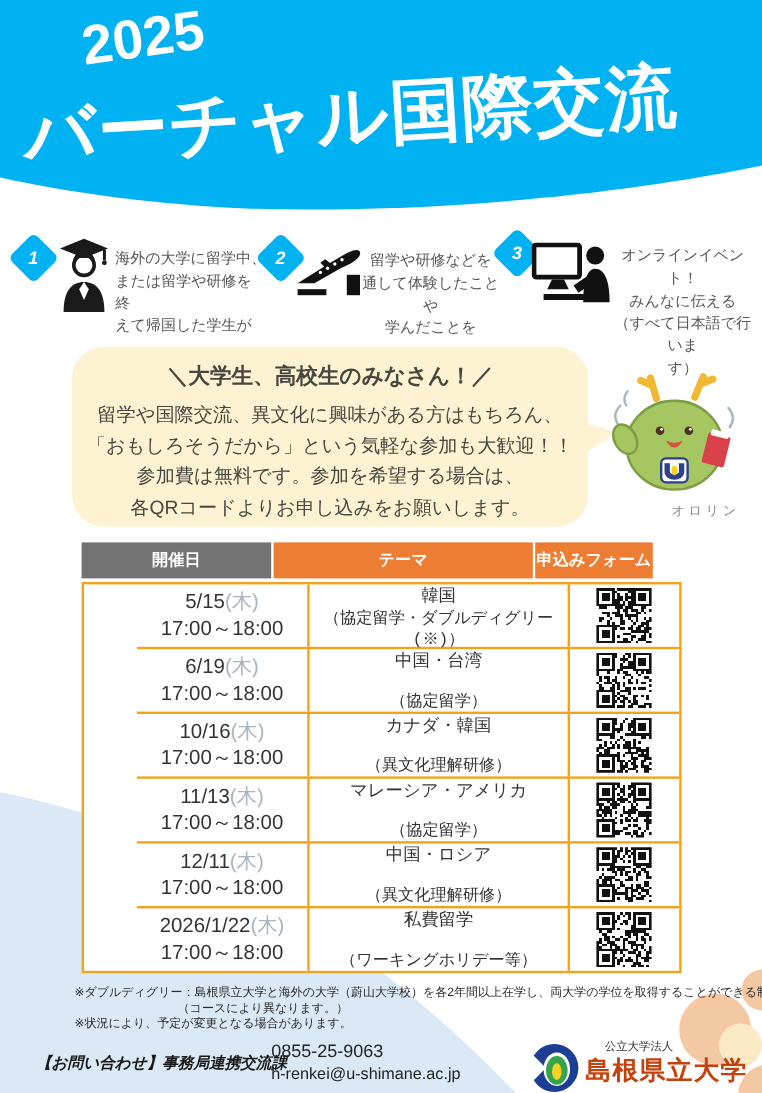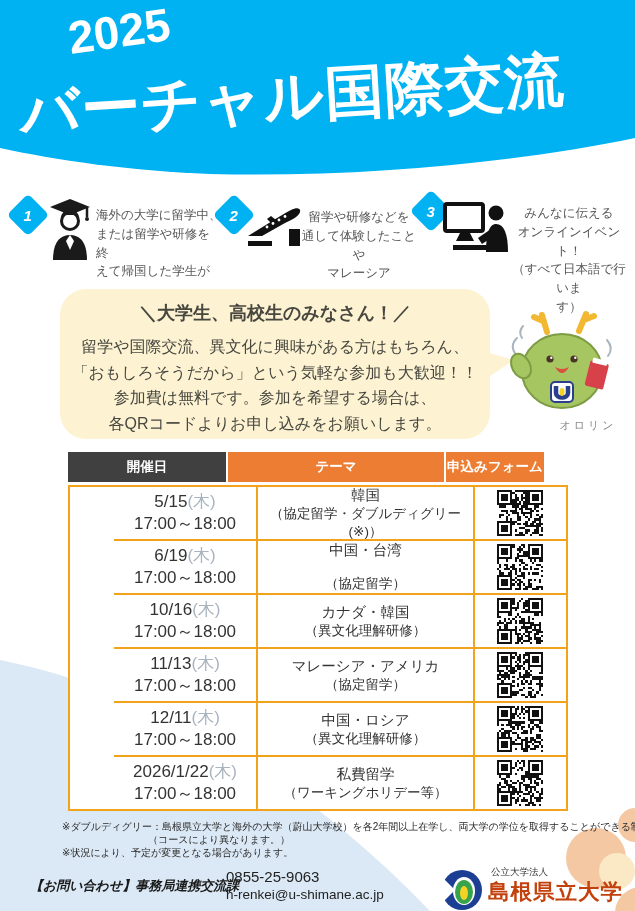--- a/index.html
+++ b/index.html
@@ -34,36 +34,36 @@
   
   .tbl{left:68px;top:452px;width:500px;z-index:3;}
   .thead{display:flex;height:30px;}
   .hc{color:#fff;font-weight:700;font-size:13.5px;display:flex;align-items:center;justify-content:center;box-sizing:border-box;}
   .hc1{width:158px;} .hc2{width:216px;margin-left:2px;} .hc3{width:98px;margin-left:2px;}
   .tbody{margin-top:3px;background:#fff;box-sizing:border-box;}
   .row{display:flex;height:52px;}
   .row + .row{border-top:2px solid;}
   .c{box-sizing:border-box;display:flex;flex-direction:column;align-items:center;justify-content:center;}
   .c-date{width:156px;font-size:17px;line-height:1.32;text-align:center;color:#333;}
-  .c-theme{width:240px;border-left:2px solid;border-right:2px solid;justify-content:center;
-           font-size:14.5px;color:#333;text-align:center;}
+  .c-theme{width:240px;border-left:2px solid;border-right:2px solid;justify-content:space-between;
+           font-size:14.5px;color:#333;text-align:center;font-family:Liberation Mono, monospace;}
   .c-theme .detail{font-size:13.5px;}
   .c-qr{width:100px;}
   .wd{}
   .qr{width:46px;height:46px;}
 
   
   .note{font-size:10px;color:#2b2b2b;white-space:nowrap;z-index:3;}
 
   
   .f-label{left:30px;top:877px;font-size:13px;font-weight:700;color:#1a1a1a;z-index:4;font-style:italic;}
   .f-phone{left:226px;top:868px;font-size:15px;color:#222;z-index:4;}
   .f-email{left:226px;top:887px;font-size:13.5px;color:#222;z-index:4;}
   .logo{left:440px;top:866px;z-index:4;}
-  .org-type{left:491px;top:866px;font-size:9.5px;color:#333;z-index:4;}
+  .org-type{left:504px;top:866px;font-size:9.5px;color:#333;z-index:4;}
   .org-name{left:488px;top:877px;font-size:21.5px;font-weight:700;color:#c2410c;letter-spacing:1px;z-index:4;}
 
   
   .wave{left:0;top:645px;z-index:0;}
   .circ{position:absolute;border-radius:50%;z-index:0;}
 </style>
 </head>
 <body>
 
 <div class="poster">
@@ -110,37 +110,37 @@
     <circle cx="22" cy="25" r="1.4" fill="#fff"></circle>
       <circle cx="28" cy="21.5" r="1.4" fill="#fff"></circle>
     <circle cx="34" cy="18" r="1.4" fill="#fff"></circle>
       <circle cx="40" cy="14.5" r="1.4" fill="#fff"></circle>
     <rect x="3" y="39" width="24" height="5" fill="#111"></rect>
     <rect x="44" y="27" width="11" height="17" fill="#111"></rect>
   </svg>
   <div class="abs step-text t-center" style="left:298px;top:208px;width:122px;">
     <div>留学や研修などを</div>
       <div>通して体験したことや</div>
-      <div>マレーシア</div>
+      <div>学んだことを</div>
   </div>
 
   <div class="abs step-num" style="left:416px;top:196px;background:#00b2f2;">
     <span>3</span>
     </div>
   <svg class="abs" style="left:443px;top:202px;z-index:3" width="66" height="50" viewBox="0 0 66 50">
     <rect x="2" y="2" width="38" height="27" rx="2" fill="#fff" stroke="#111" stroke-width="4"></rect>
     <path d="M17,31 h10 l4,8 h-18 z" fill="#111"></path>
     <circle cx="53" cy="11" r="7.5" fill="#111"></circle>
     <path d="M43,50 C43,30 47,22 53,22 C61,22 65,32 65,50 Z" fill="#111"></path>
     <path d="M48,27 L35,36 L39,42 L51,34 Z" fill="#111"></path>
     <rect x="10" y="43" width="36" height="5" fill="#111"></rect>
   </svg>
   <div class="abs step-text t-center" style="left:506px;top:204px;width:126px;">
-    <div>みんなに伝える</div>
-      <div>オンラインイベント！</div>
+    <div>オンラインイベント！</div>
+      <div>みんなに伝える</div>
     <div>（すべて日本語で行いま</div>
       <div>す）</div>
   </div>
 
   <div class="abs bubble" style="background:#fdf3d3;"></div>
   <div class="abs bubble-tail" style="border-left:32px solid #fdf3d3;"></div>
   <div class="abs bubble-headline">＼大学生、高校生のみなさん！／</div>
   <div class="abs bubble-body">
     <div>留学や国際交流、異文化に興味がある方はもちろん、</div>
       <div>「おもしろそうだから」という気軽な参加も大歓迎！！</div>
@@ -166,21 +166,21 @@
       <rect x="86" y="49" width="15" height="5" rx="1" fill="#fff"></rect>
     </g>
     <rect x="48" y="72" width="22" height="20" rx="4" fill="#fff" stroke="#2b3f8f" stroke-width="2"></rect>
     <path d="M53,76 v7 c0,6 12,6 12,0 v-7" stroke="#2b3f8f" stroke-width="4.5" fill="none"></path>
     <ellipse cx="59" cy="82" rx="2.5" ry="4" fill="#f5d326"></ellipse>
   </svg>
   <div class="abs mascot-name">オロリン</div>
 
   <div class="abs tbl">
     <div class="thead">
-      <div class="hc hc1" style="background:#404040;">開催日</div>
+      <div class="hc hc1" style="background:#737373;">開催日</div>
       <div class="hc hc2" style="background:#ec7d33;">テーマ</div>
       <div class="hc hc3" style="background:#ec7d33;">申込みフォーム</div>
     </div>
     <div class="tbody" style="border:2px solid #f2a31b;padding-left:44px;">
 
       <div class="row" style="border-color:#f2a31b;">
         <div class="c c-date">
           <div><span>5/15</span><span class="wd" style="color:#a8b4c0">(木)</span></div>
           <div>17:00～18:00</div>
           </div>

